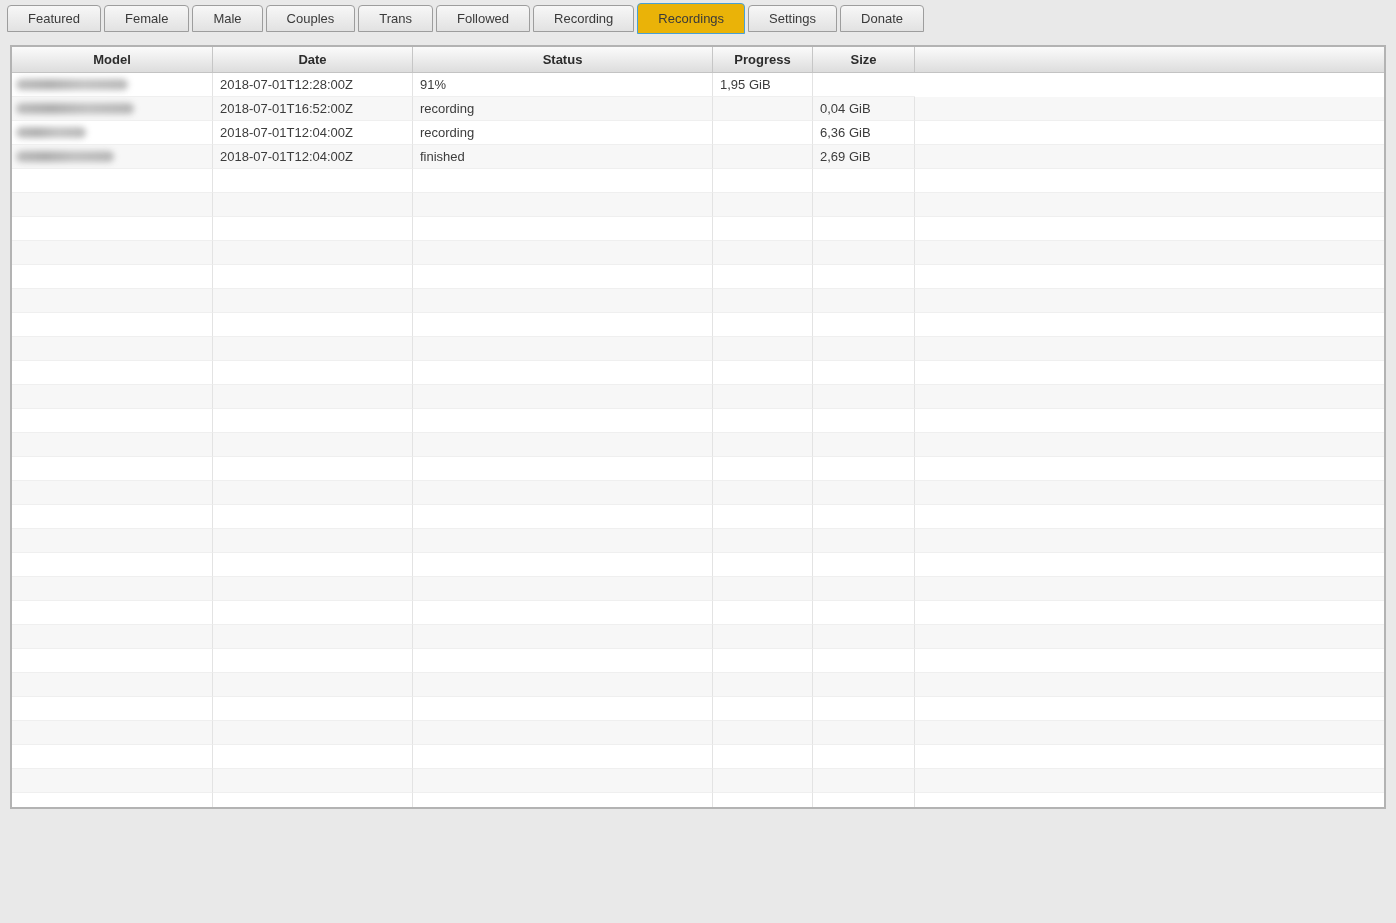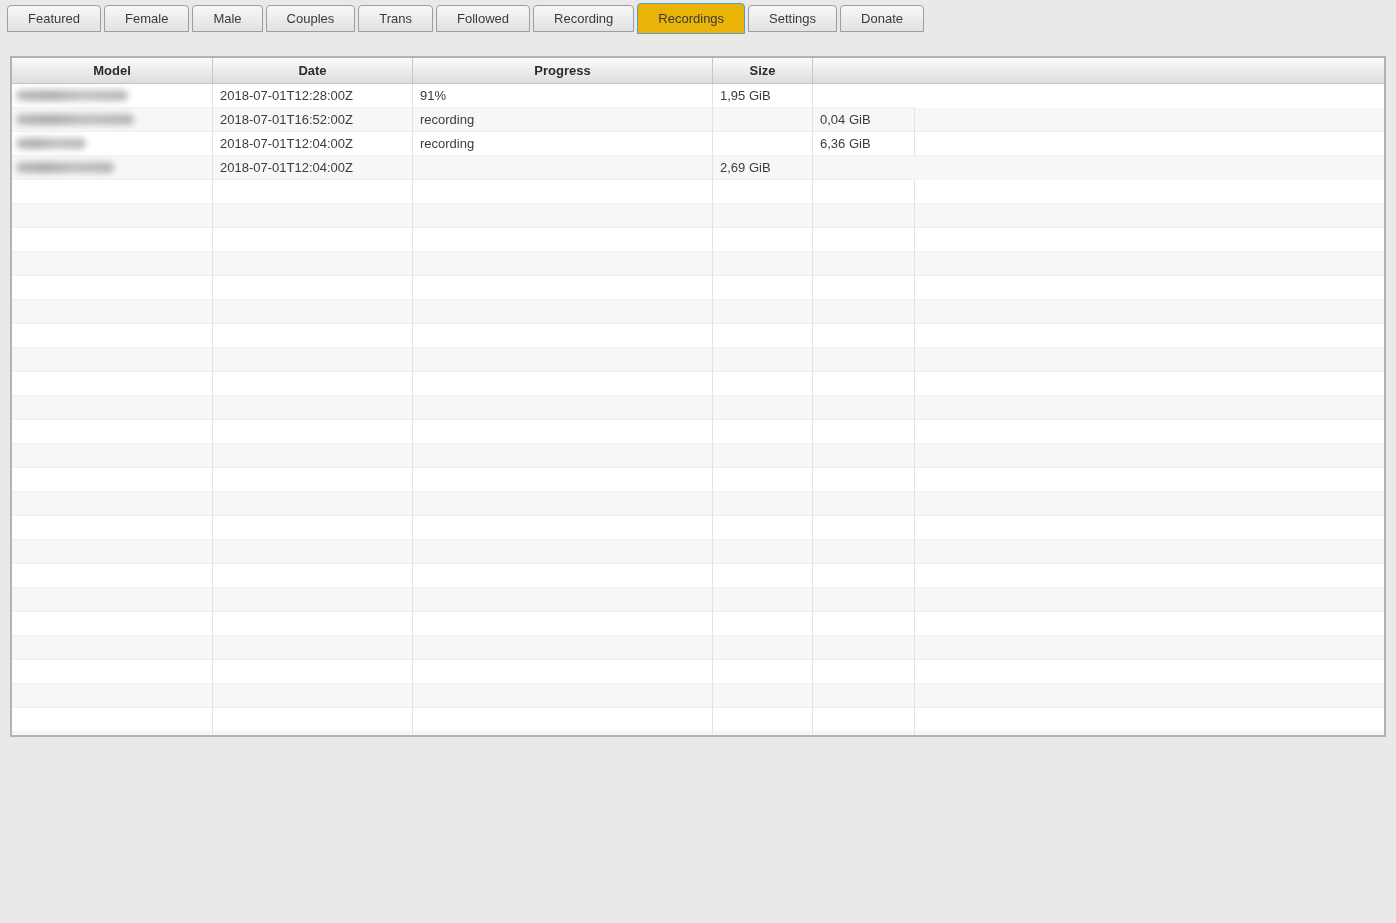--- a/index.html
+++ b/index.html
@@ -45,23 +45,23 @@
     background: #eab308;
     border: 1px solid var(--accent, #49a0d5);
     position: relative;
     z-index: 4;
   }
 
   
   .table {
     position: absolute;
     left: 10px;
-    top: 56px;
+    top: 45px;
     width: 1376px;
-    height: 681px;
+    height: 764px;
     box-sizing: border-box;
     background: #ffffff;
     border: 2px solid #b3b3b3;
     overflow: hidden;
   }
   .thead {
     display: grid;
     grid-template-columns: 201px 200px 300px 100px 102px 1fr;
     height: 26px;
     background: linear-gradient(#fbfbfb, #dddddd);
@@ -128,20 +128,21 @@
     <div class="tab active">Recordings</div>
     <div class="tab">Settings</div>
     <div class="tab">Donate</div>
   </nav>
 
 <div class="table">
   <div class="thead">
     <div class="hcell">Model</div>
 
     <div class="hcell">Date</div>
+    <div class="hcell">Status</div>
     <div class="hcell">Progress</div>
     <div class="hcell">Size</div>
     <div class="hcell"></div>
   </div>
   <div class="tbody">
       <div class="trow">
         <div class="tcell model">
           <span class="redacted" style="width: 112px;"></span>
         </div>
         <div class="tcell">2018-07-01T12:28:00Z</div>
@@ -167,20 +168,21 @@
         <div class="tcell">recording</div>
         <div class="tcell"></div>
         <div class="tcell">6,36 GiB</div>
         <div class="tcell"></div>
       </div>
       <div class="trow stripe">
         <div class="tcell model">
           <span class="redacted" style="width: 98px;"></span>
         </div>
         <div class="tcell">2018-07-01T12:04:00Z</div>
+        <div class="tcell">finished</div>
         <div class="tcell"></div>
         <div class="tcell">2,69 GiB</div>
         <div class="tcell"></div>
       </div>
       <div class="trow">
         <div class="tcell model"></div>
         <div class="tcell"></div>
         <div class="tcell"></div>
         <div class="tcell"></div>
         <div class="tcell"></div>

